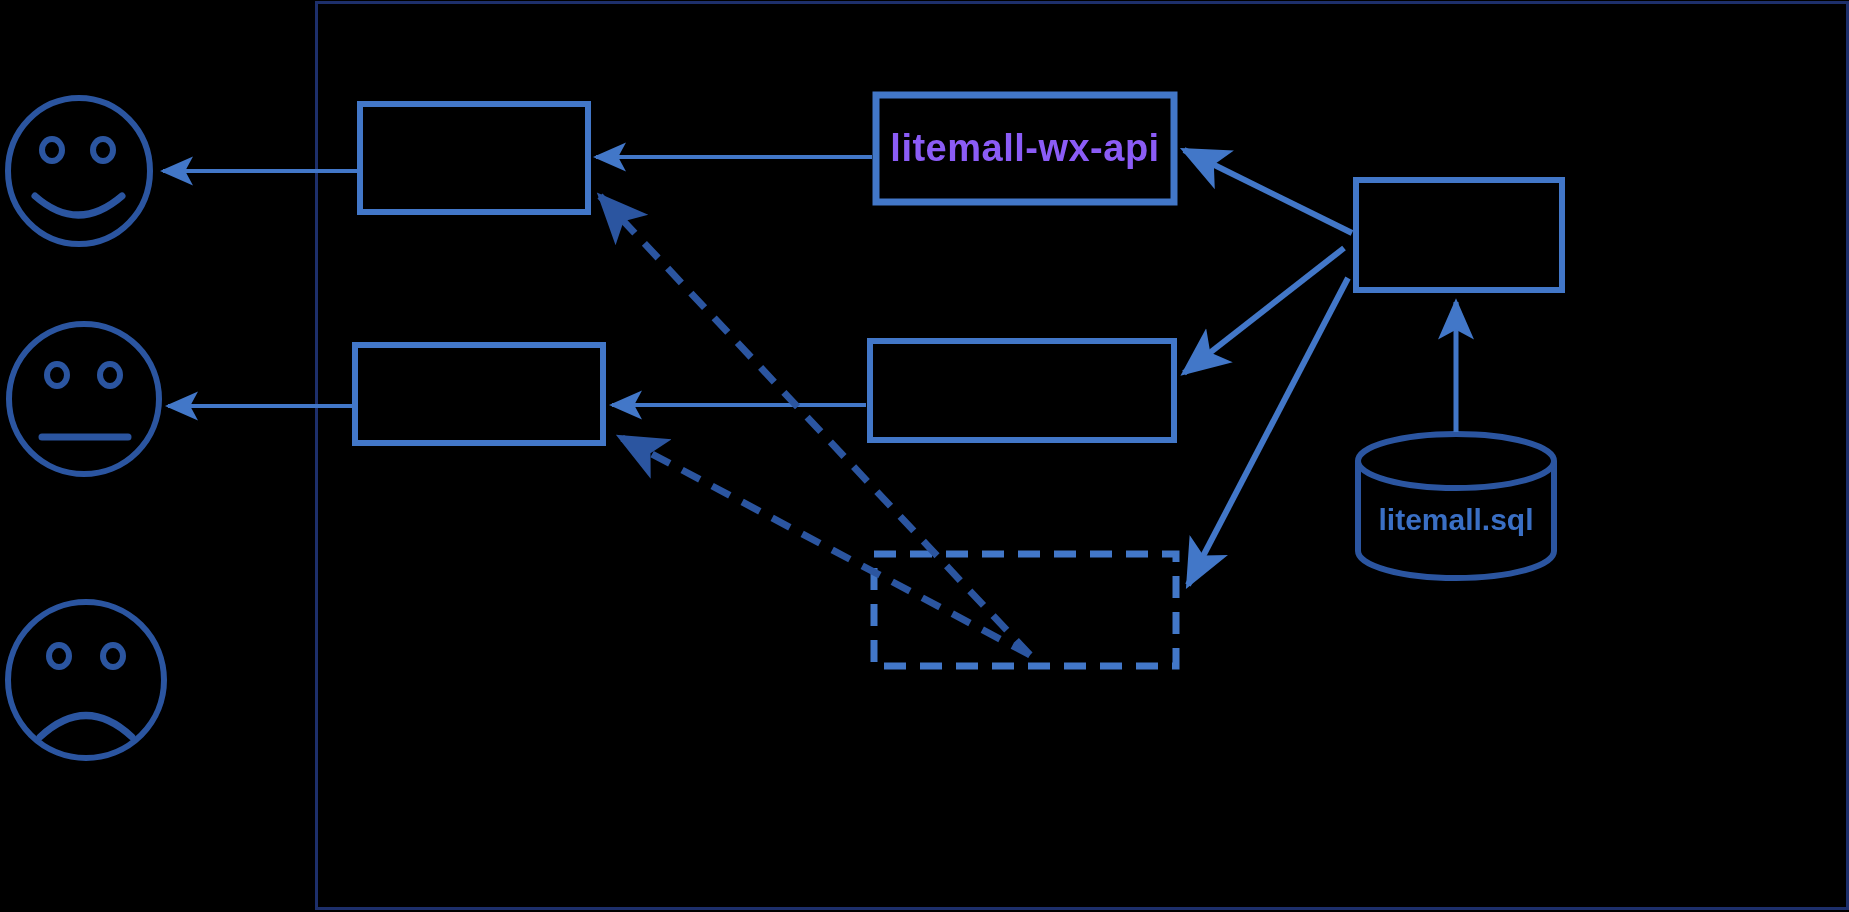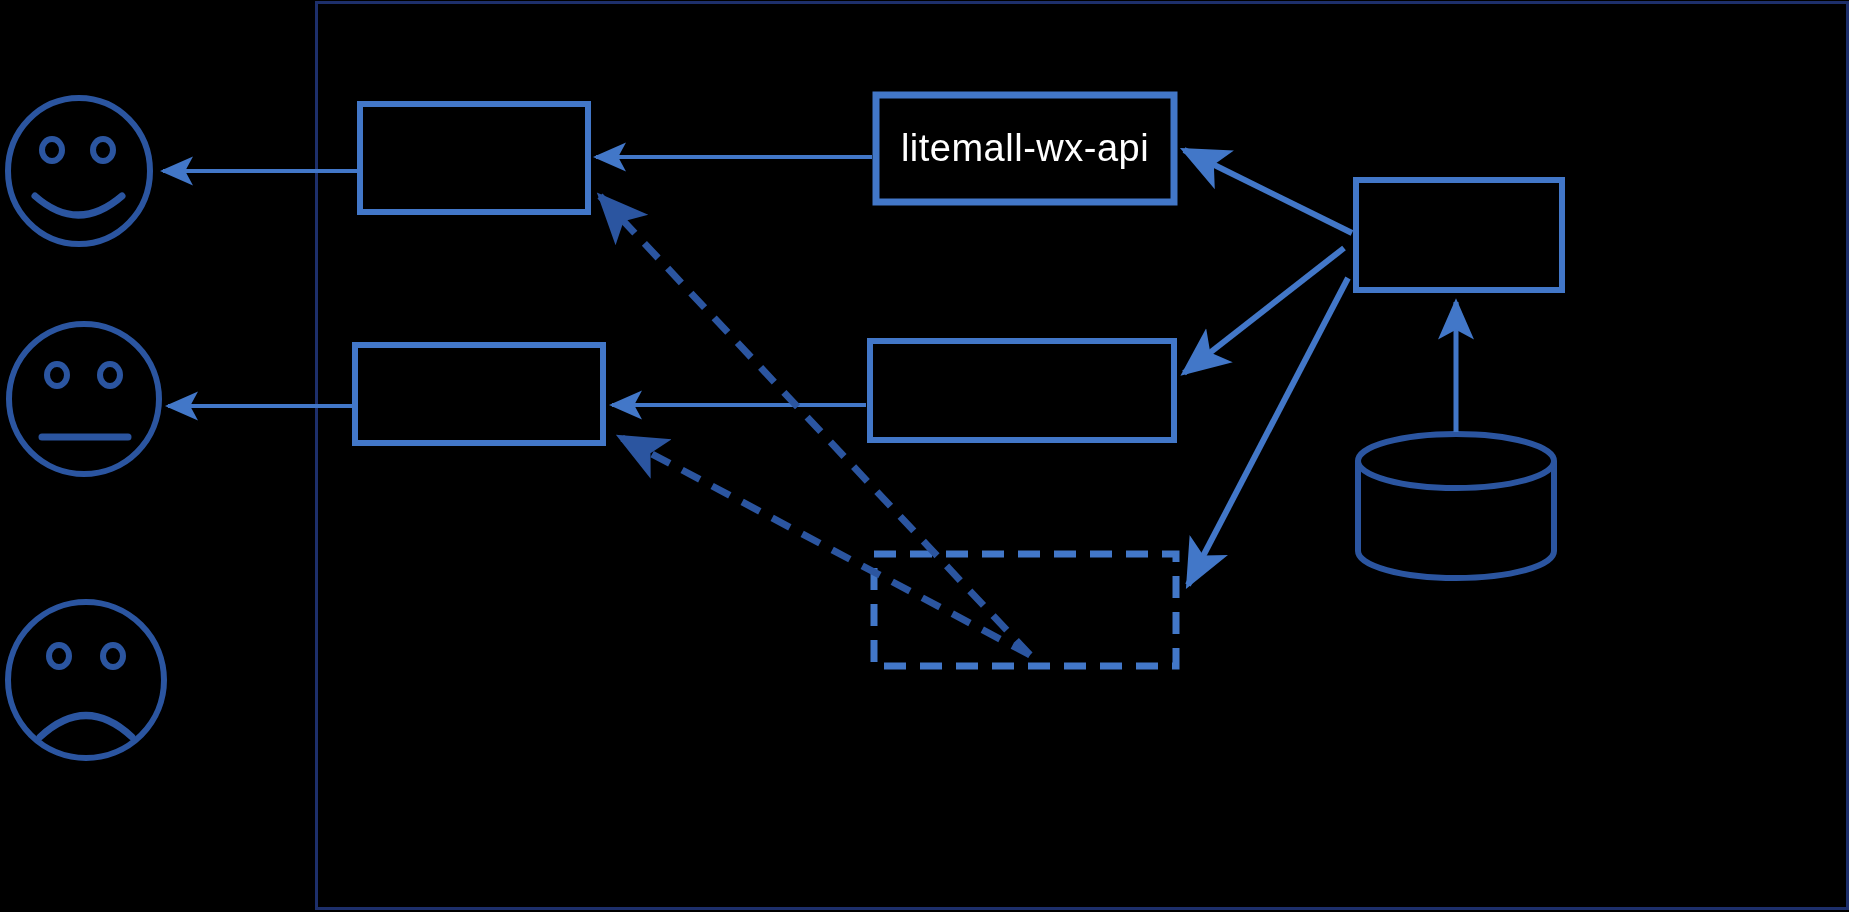--- a/index.html
+++ b/index.html
@@ -27,23 +27,23 @@
     position: absolute;
     display: flex;
     align-items: center;
     justify-content: center;
     text-align: center;
     pointer-events: none;
     white-space: pre;
   }
   .label-wx-api {
     font-size: 38px;
-    font-weight: 400;
+    font-weight: 700;
     letter-spacing: 0.5px;
-    color: #ffffff;
+    color: #8b5cf6;
   }
   .label-db {
     font-size: 30px;
     font-weight: bold;
     color: #3a6fc4;
   }
 </style>
 </head>
 <body>
 
@@ -115,14 +115,15 @@
 
     <line x1="1456" y1="432" x2="1456" y2="302" stroke="#4277c8" stroke-width="5" marker-end="url(#arrow-solid)"></line>
 
     <line x1="1030" y1="655" x2="600" y2="196" stroke="#2b55a0" stroke-width="7" stroke-dasharray="20 14" marker-end="url(#arrow-dashed)"></line>
 
     <line x1="1030" y1="655" x2="620" y2="437" stroke="#2b55a0" stroke-width="7" stroke-dasharray="20 14" marker-end="url(#arrow-dashed)"></line>
   </svg>
 
   <div class="node-label label-wx-api" style="left:876px; top:95px; width:298px; height:107px;">litemall-wx-api</div>
 
+  <div class="node-label label-db" style="left:1358px; top:490px; width:196px; height:60px;">litemall.sql</div>
 
 </div>
 
 </body></html>

